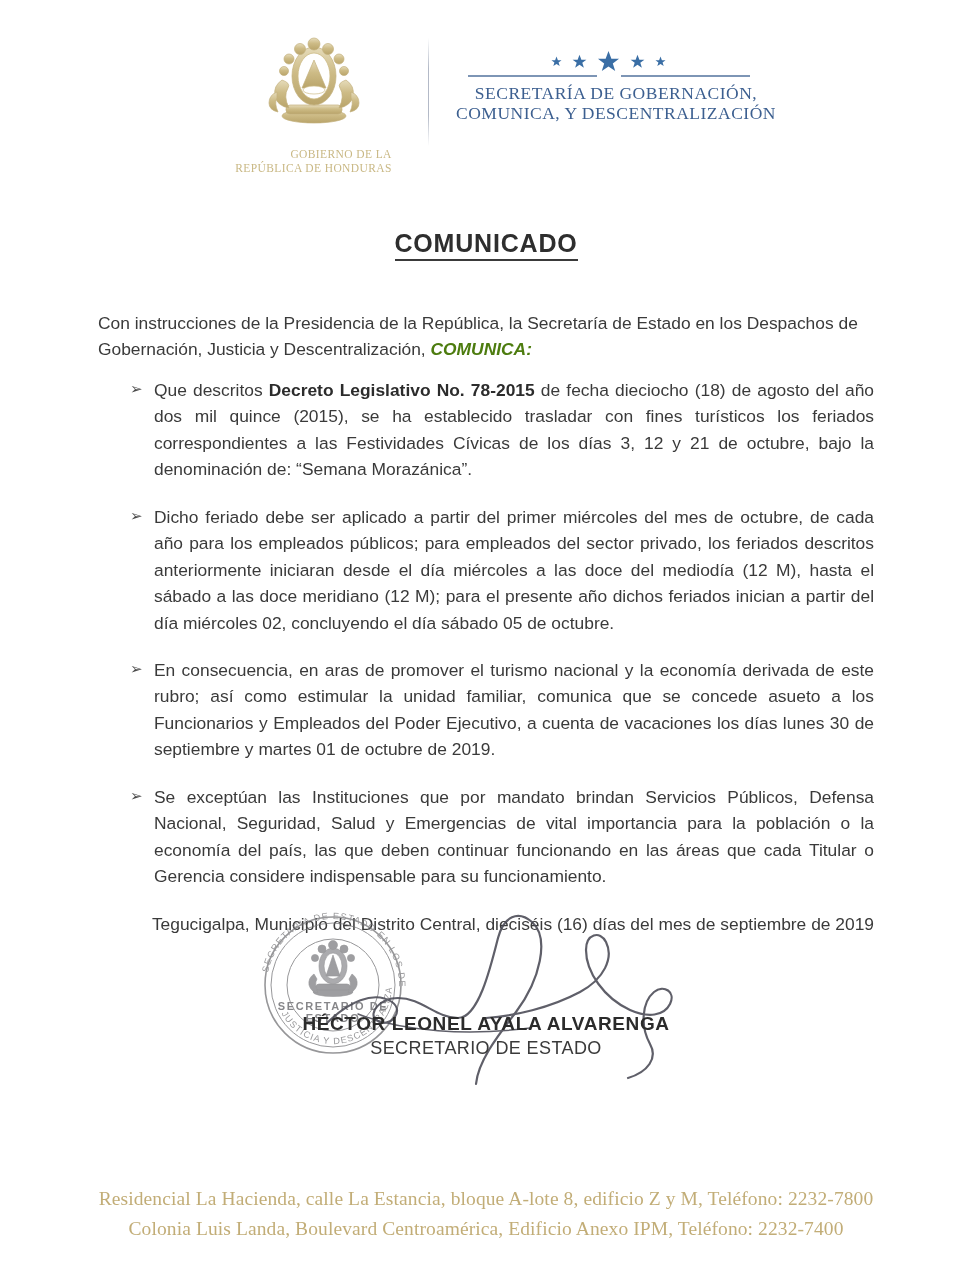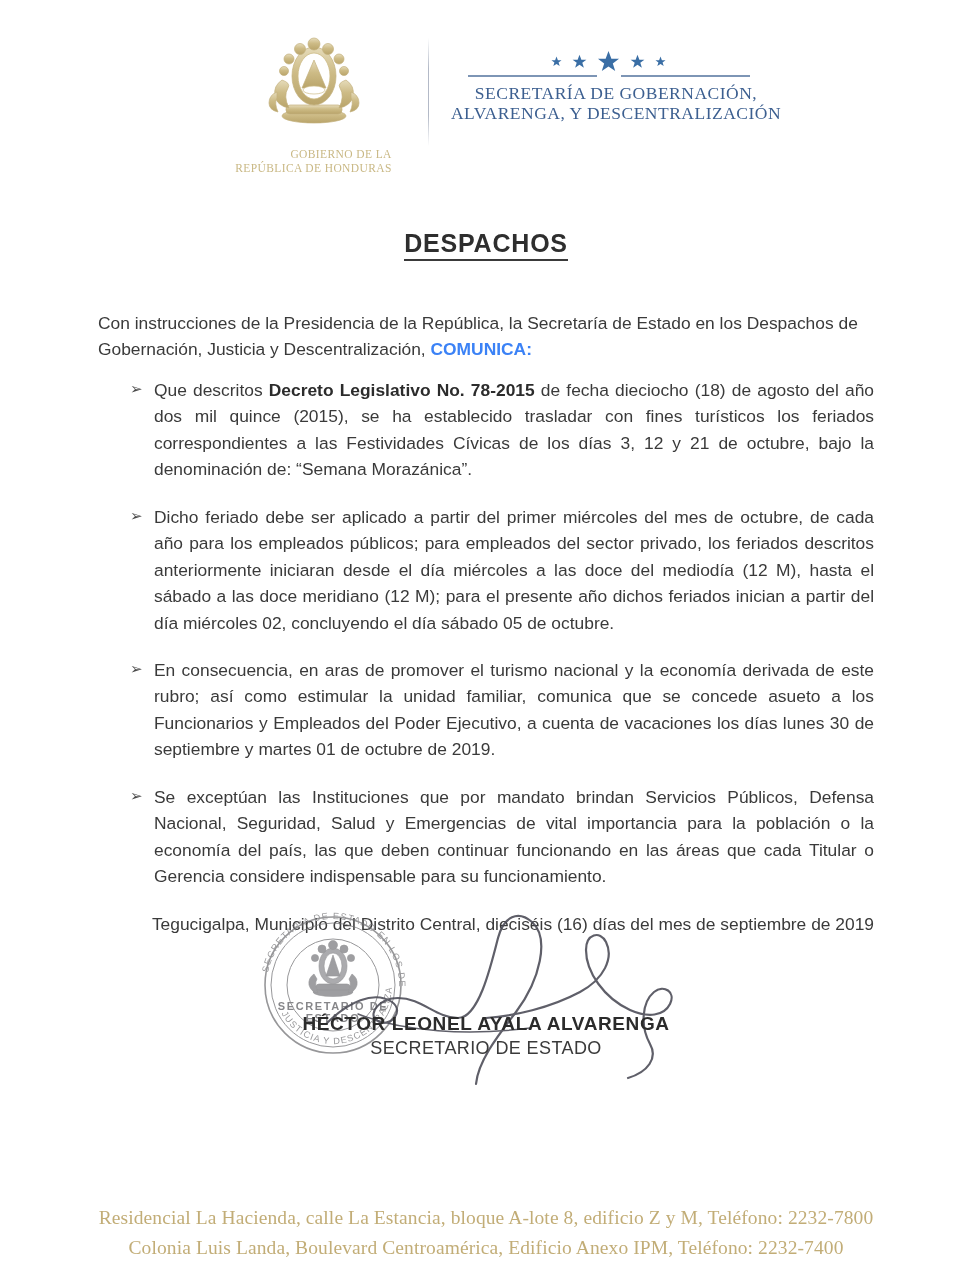--- a/index.html
+++ b/index.html
@@ -123,21 +123,21 @@
     left: 98px;
     width: 776px;
     font-size: 17.4px;
     line-height: 1.52;
     color: #3a3a3a;
   }
   .intro {
     text-align: left;
     margin: 0 0 14px 0;
   }
-  .intro b { font-weight: bold; color: #3b82f6; }
+  .intro b { font-weight: bold; color: #4d7c0f; font-style: italic; }
 
   ul.clause-list {
     list-style: none;
     margin: 0;
     padding: 0;
   }
   ul.clause-list li {
     position: relative;
     padding-left: 56px;
     margin-bottom: 21px;
@@ -201,21 +201,21 @@
   .sig-role {
     font-size: 18px;
     letter-spacing: 0.4px;
     color: #3a3a3a;
     line-height: 1.3;
   }
 
   
   .doc-footer {
     position: absolute;
-    bottom: 17px;
+    bottom: 36px;
     left: 0;
     width: 972px;
     text-align: center;
     font-family: "Liberation Serif", serif;
     color: #c2ad77;
     font-size: 19.5px;
     line-height: 1.55;
     letter-spacing: 0.1px;
   }
   .doc-footer .ln { display: block; white-space: nowrap; }
@@ -286,27 +286,27 @@
       <svg class="star" width="11" height="11" viewBox="0 0 24 24" fill="currentColor" aria-hidden="true">
           <polygon points="12,1 15,9 23,9 16.5,14 19,22 12,17.2 5,22 7.5,14 1,9 9,9"></polygon>
         </svg>
     </div>
     <div class="rule-row">
       <span class="rule-seg"></span>
       <span class="rule-seg"></span>
     </div>
     <div class="ministry-text">
       <span class="ln">SECRETARÍA DE GOBERNACIÓN,</span>
-      <span class="ln">ALVARENGA, Y DESCENTRALIZACIÓN</span>
+      <span class="ln">COMUNICA, Y DESCENTRALIZACIÓN</span>
     </div>
   </div>
 
 </div>
 
-<h1 class="doc-title"><span>DESPACHOS</span></h1>
+<h1 class="doc-title"><span>COMUNICADO</span></h1>
 
 <div class="doc-body">
 
   <p class="intro"><span>Con instrucciones de la Presidencia de la República, la Secretaría de Estado en los Despachos de Gobernación, Justicia y Descentralización, </span><b>COMUNICA:</b></p>
 
   <ul class="clause-list">
     <li>
       <span class="bullet-glyph">➢</span>
       <span>Que descritos </span><b>Decreto Legislativo No. 78-2015</b><span> de fecha dieciocho (18) de agosto del año dos mil quince (2015), se ha establecido trasladar con fines turísticos los feriados correspondientes a las Festividades Cívicas de los días 3, 12 y 21 de octubre, bajo la denominación de: “Semana Morazánica”.</span>
     </li>

